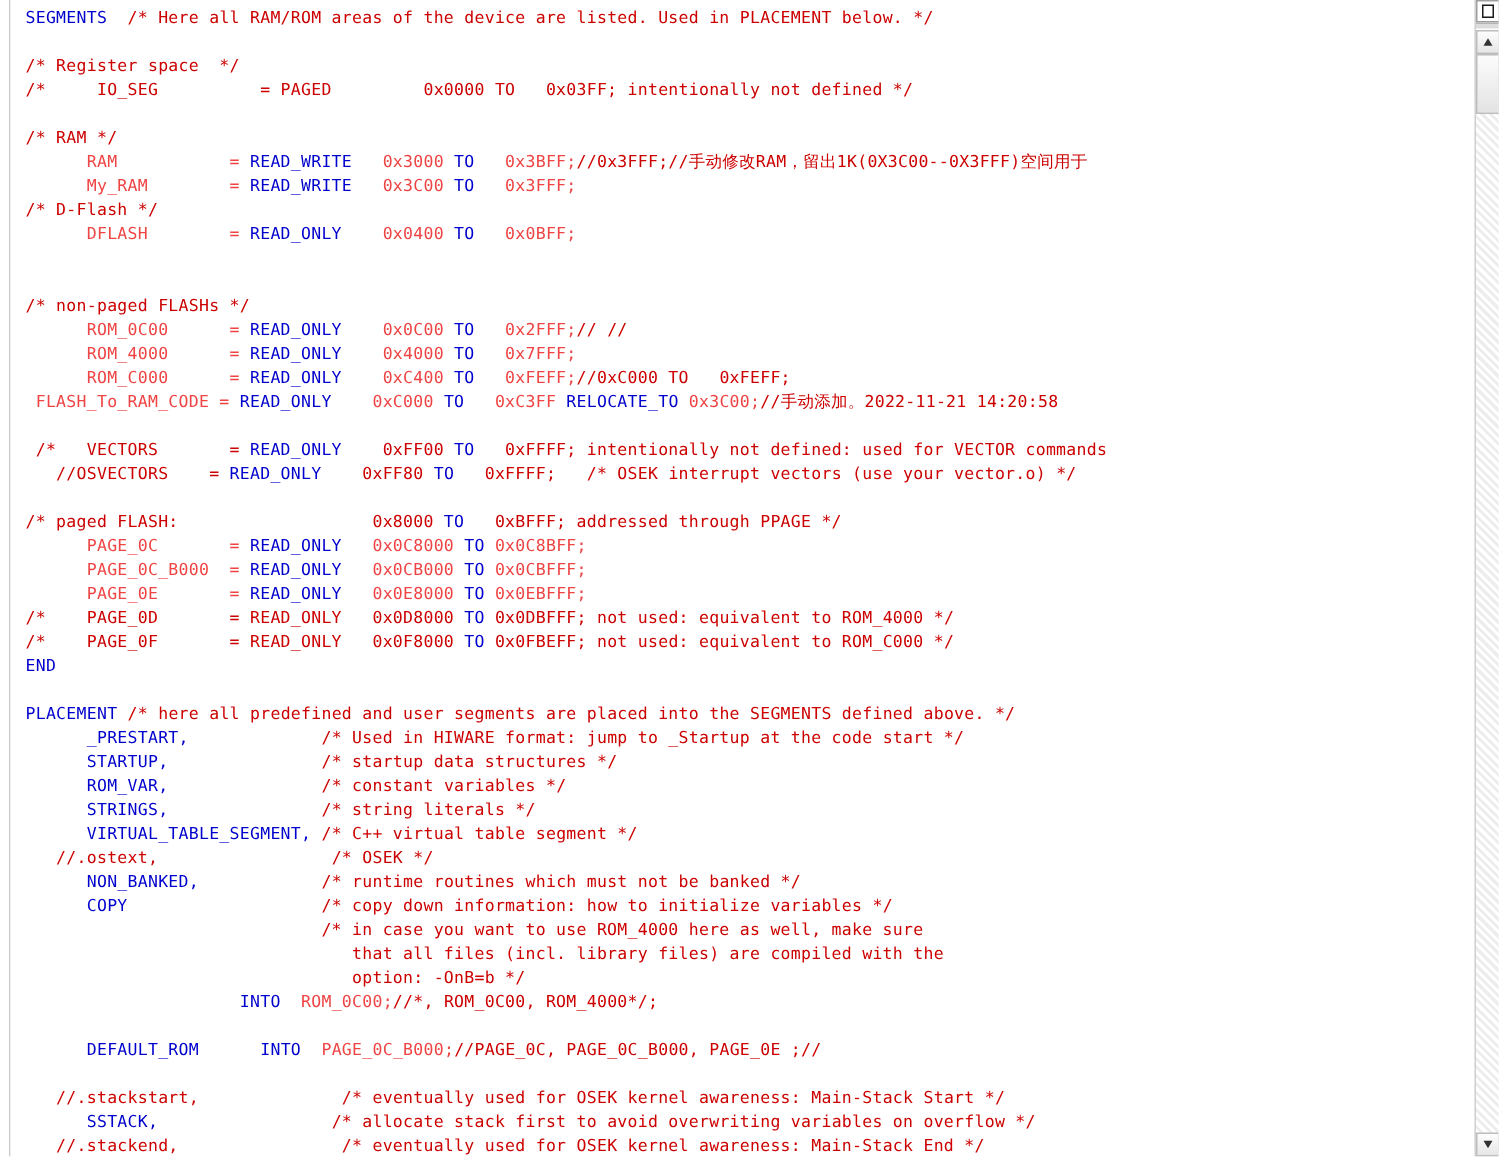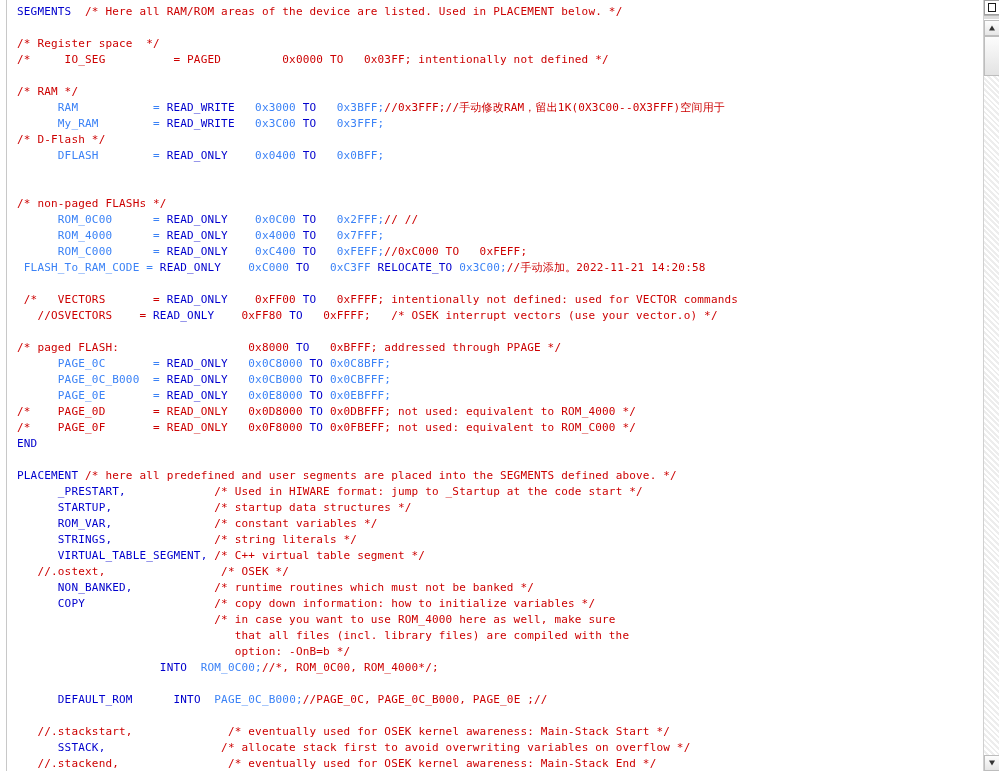--- a/index.html
+++ b/index.html
@@ -55,21 +55,21 @@
   }
 
   .line {
     height: 16px;
     white-space: pre;
   }
 
   
   .kw   { color: #0000cd; }   
   .cmt  { color: #cc0000; }   
-  .blk  { color: #3b82f6; text-align: center; }   
+  .blk  { color: #ef4444; text-align: center; }   
 
   
   .vscroll {
     position: absolute;
     top: 0;
     right: 0;
     width: 16px;
     height: 771px;
     background: #f1f1f1;
     border-left: 1px solid #d0d0d0;

